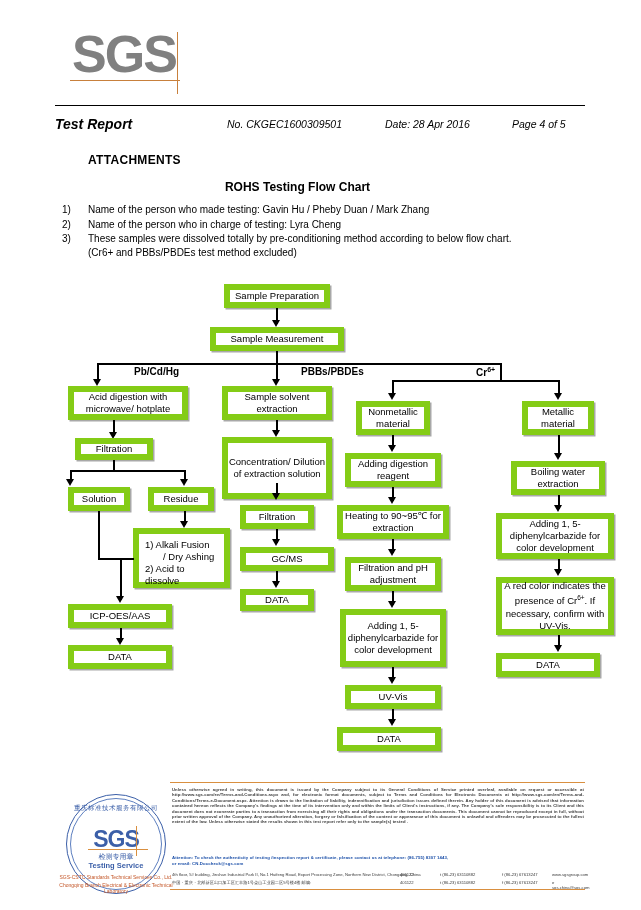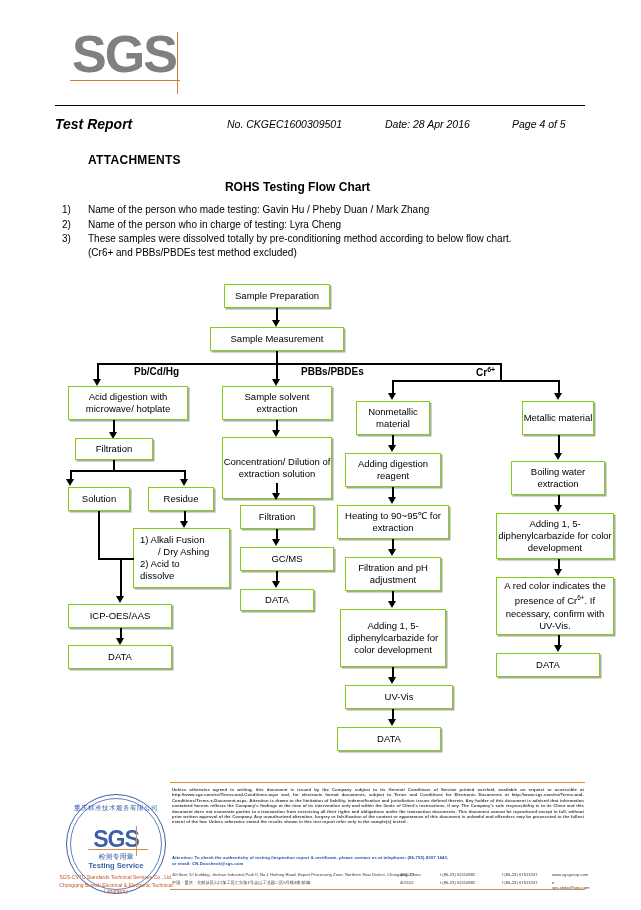--- a/index.html
+++ b/index.html
@@ -30,21 +30,21 @@
   .attach-title{position:absolute;left:88px;top:153px;font-size:12px;font-weight:bold;letter-spacing:.3px;}
   .chart-title{position:absolute;left:0;top:180px;width:595px;text-align:center;font-size:12px;font-weight:bold;}
   .notes{position:absolute;left:60px;top:203px;width:520px;font-size:10px;color:#000;}
   .note{position:relative;padding-left:28px;margin-bottom:1px;line-height:13.5px;}
   .note .num{position:absolute;left:2px;top:0;}
   .note .cont{display:block;}
 
   
   .flow{position:absolute;left:0;top:0;width:641px;height:910px;}
   .box{
-    position:absolute;border:1px solid #84cc16;background:#fff;
+    position:absolute;border:6px solid #84cc16;background:#fff;
     box-sizing:border-box;display:flex;align-items:center;justify-content:center;
     text-align:center;font-size:9.5px;line-height:12px;color:#000;
     box-shadow:1.5px 1.5px 0 0 #a8a8a8;
   }
   .box.left-align{justify-content:flex-start;text-align:left;padding-left:6px;}
   .branch-label{position:absolute;font-size:10px;font-weight:bold;color:#000;}
   .branch-label sup{font-size:7px;}
   .ln{position:absolute;background:#000;}
   .ln.h{height:1.6px;}
   .ln.v{width:1.6px;}
@@ -231,21 +231,21 @@
     <div class="arrow" style="left:388px;top:549px;"></div>
 
     <div class="box" style="left:345px;top:557px;width:96px;height:34px;">Filtration and pH adjustment</div>
     <div class="ln v" style="left:392px;top:591px;height:14px;"></div>
     <div class="arrow" style="left:388px;top:601px;"></div>
 
     <div class="box" style="left:340px;top:609px;width:106px;height:58px;">Adding 1, 5-diphenylcarbazide for color development</div>
     <div class="ln v" style="left:392px;top:667px;height:14px;"></div>
     <div class="arrow" style="left:388px;top:677px;"></div>
 
-    <div class="box" style="left:345px;top:685px;width:108px;height:24px;">UV-Vis</div>
+    <div class="box" style="left:345px;top:685px;width:96px;height:24px;">UV-Vis</div>
     <div class="ln v" style="left:392px;top:709px;height:14px;"></div>
     <div class="arrow" style="left:388px;top:719px;"></div>
 
     <div class="box" style="left:337px;top:727px;width:104px;height:24px;">DATA</div>
 
     <div class="box" style="left:522px;top:401px;width:72px;height:34px;">Metallic material</div>
     <div class="ln v" style="left:558px;top:435px;height:22px;"></div>
     <div class="arrow" style="left:554px;top:453px;"></div>
 
     <div class="box" style="left:511px;top:461px;width:94px;height:34px;">Boiling water extraction</div>

